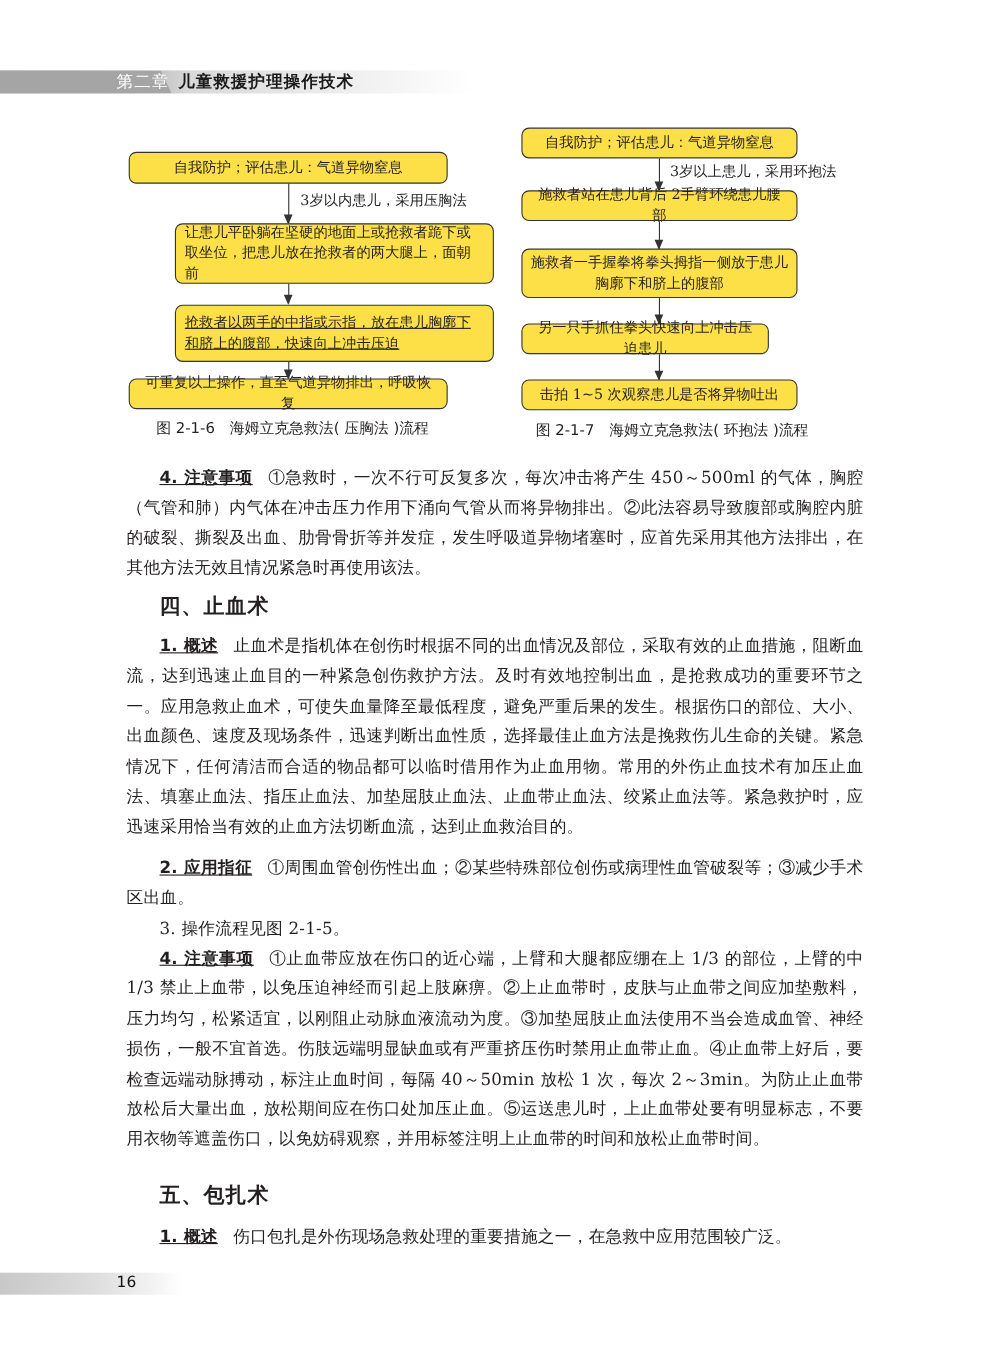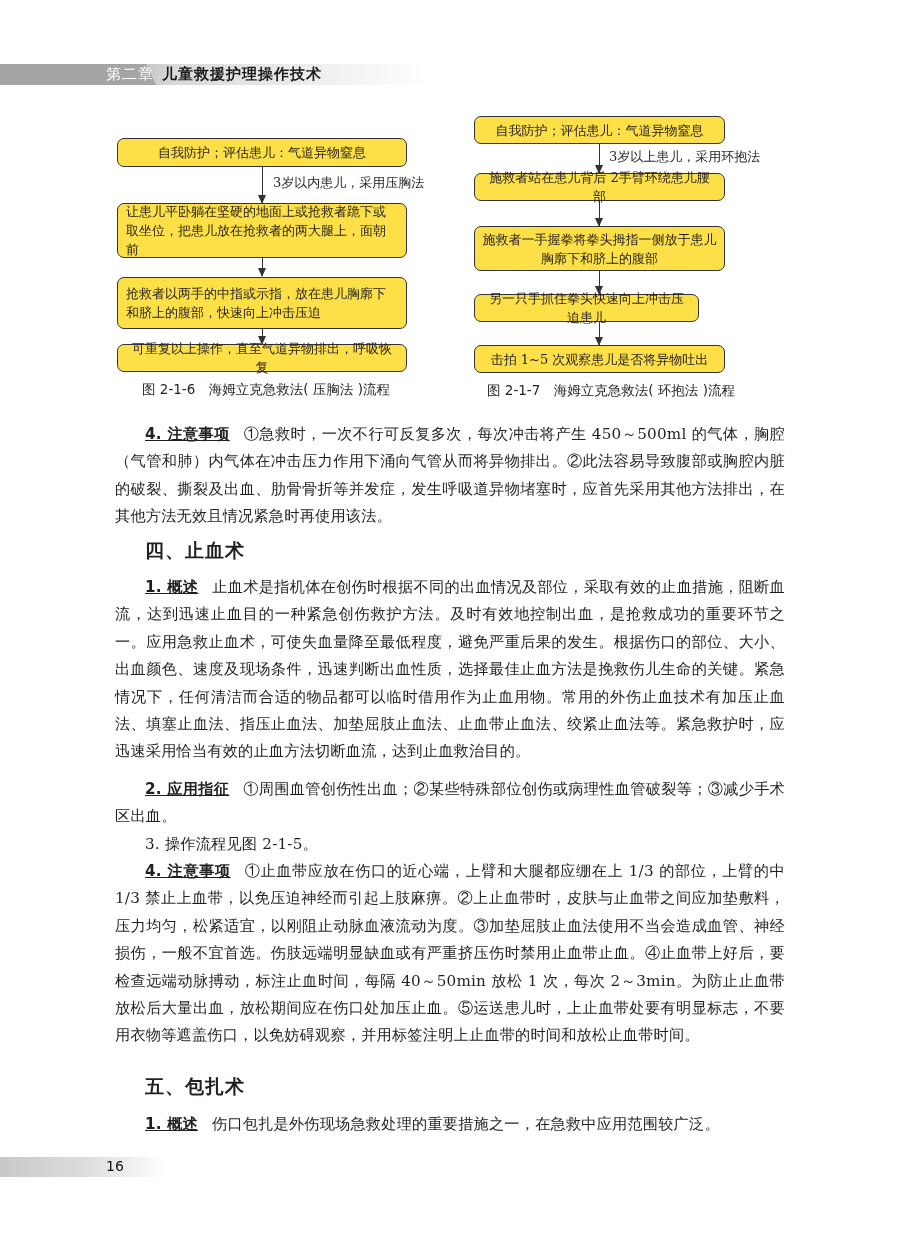--- a/index.html
+++ b/index.html
@@ -14,21 +14,21 @@
   .run-header .chapter-num { position: absolute; left: 106px; top: 1px; font-size: 15px; color: #ffffff;
     font-family: "DejaVu Sans", sans-serif; letter-spacing: 1px; line-height: 19px; }
   .run-header .chapter-title { position: absolute; left: 162px; top: 1px; font-size: 15px; color: #1a1a1a;
     font-family: "DejaVu Sans", sans-serif; font-weight: bold; letter-spacing: 1px; line-height: 19px; }
 
   
   .flow { position: absolute; }
   .fbox { position: absolute; border: 1.4px solid #333; border-radius: 7px; background: #fde047;
     font-size: 13px; line-height: 19px; color: #231f20; box-sizing: border-box; text-align: center;
     display: flex; align-items: center; justify-content: center; padding: 0 8px; }
-  .fbox.left-align { text-align: left; justify-content: flex-start; }
+  .fbox.left-align { text-align: left; justify-content: flex-start; margin-left: 42px; }
   .arrow { position: absolute; width: 1px; background: #333; }
   .arrow::after { content: ""; position: absolute; left: -4px; bottom: -1px; width: 0; height: 0;
     border-left: 4.5px solid transparent; border-right: 4.5px solid transparent; border-top: 9px solid #333; }
   .arrow-label { position: absolute; font-size: 13px; line-height: 16px; white-space: nowrap; }
   .caption { position: absolute; font-family: "DejaVu Sans", sans-serif; font-size: 13.5px; white-space: nowrap; }
 
   
   .para { position: absolute; left: 115px; width: 670px; font-size: 15.2px; line-height: 27.4px;
     text-align: justify; text-indent: 30px; letter-spacing: 0.2px; }
   .para b { font-family: "DejaVu Sans", sans-serif; font-weight: bold; margin-right: 14px; text-decoration: underline; }
@@ -52,21 +52,21 @@
 <div class="flow">
   <div class="fbox" style="left:117px; top:138px; width:290px; height:29px;">
     <span>自我防护；评估患儿：气道异物窒息</span>
   </div>
   <div class="arrow" style="left:262px; top:167px; height:36px;"></div>
   <div class="arrow-label" style="left:273px; top:175px;">3岁以内患儿，采用压胸法</div>
   <div class="fbox left-align" style="left:117px; top:203px; width:290px; height:55px;">
     <span>让患儿平卧躺在坚硬的地面上或抢救者跪下或取坐位，把患儿放在抢救者的两大腿上，面朝前</span>
   </div>
   <div class="arrow" style="left:262px; top:258px; height:18px;"></div>
-  <div class="fbox left-align" style="left:117px; top:277px; width:290px; height:52px;">
+  <div class="fbox left-align" style="left:117px; top:277px; width:290px; height:52px;text-decoration:underline;">
     <span>抢救者以两手的中指或示指，放在患儿胸廓下和脐上的腹部，快速向上冲击压迫</span>
   </div>
   <div class="arrow" style="left:262px; top:329px; height:15px;"></div>
   <div class="fbox" style="left:117px; top:344px; width:290px; height:28px;">
     <span>可重复以上操作，直至气道异物排出，呼吸恢复</span>
   </div>
   <div class="caption" style="left:142px; top:381px;">图 2-1-6　海姆立克急救法( 压胸法 )流程</div>
 </div>
 
 <div class="flow">

